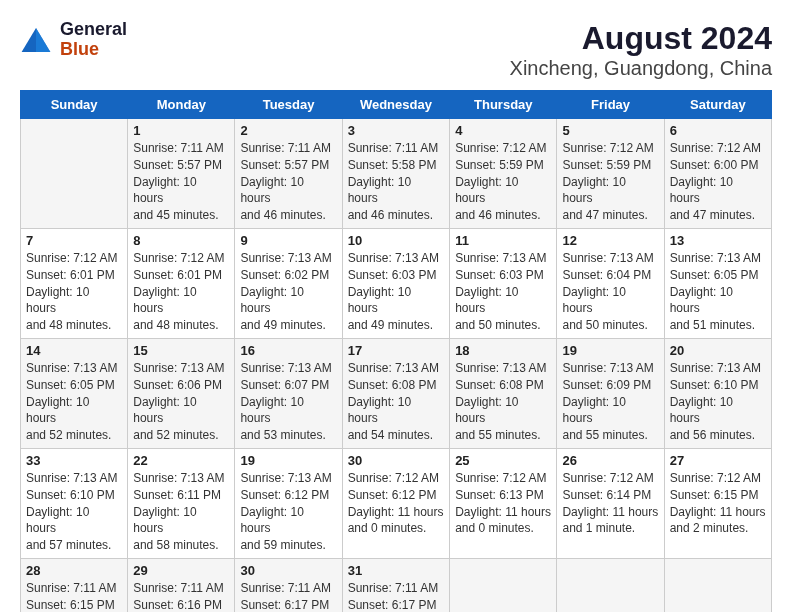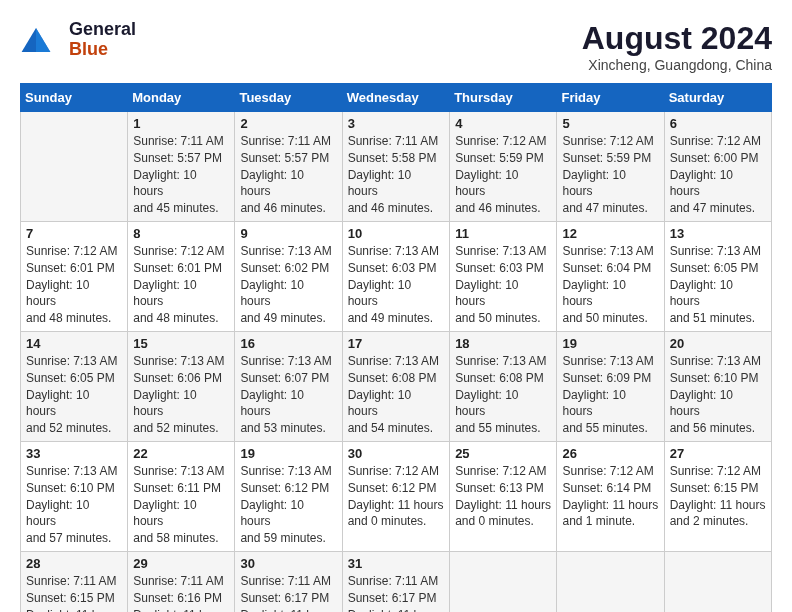--- a/index.html
+++ b/index.html
@@ -12,54 +12,54 @@
     }
     .header {
       display: flex;
       justify-content: space-between;
       align-items: flex-start;
       margin-bottom: 10px;
     }
     .logo {
       display: flex;
       align-items: center;
-      gap: 17px;
+      gap: 8px;
     }
     .logo-text {
       font-size: 18px;
       font-weight: bold;
       color: #1a1a2e;
       line-height: 1.1;
     }
     .logo-icon {
       width: 32px;
       height: 28px;
     }
     .title-block {
       text-align: right;
     }
     .month-title {
       font-size: 32px;
       font-weight: bold;
       color: #1a1a2e;
     }
     .location {
-      font-size: 14px;
+      font-size: 20px;
       color: #444;
     }
     table {
       width: 100%;
       border-collapse: collapse;
       font-size: 11px;
     }
     thead tr th {
       background-color: #1565c0;
       color: #fff;
       padding: 6px 4px;
-      text-align: left;
+      text-align: center;
       font-size: 13px;
       font-weight: bold;
       border: 1px solid #1565c0;
     }
     tbody tr td {
       border: 1px solid #ccc;
       vertical-align: top;
       padding: 4px 5px;
       min-height: 80px;
       height: 88px;

